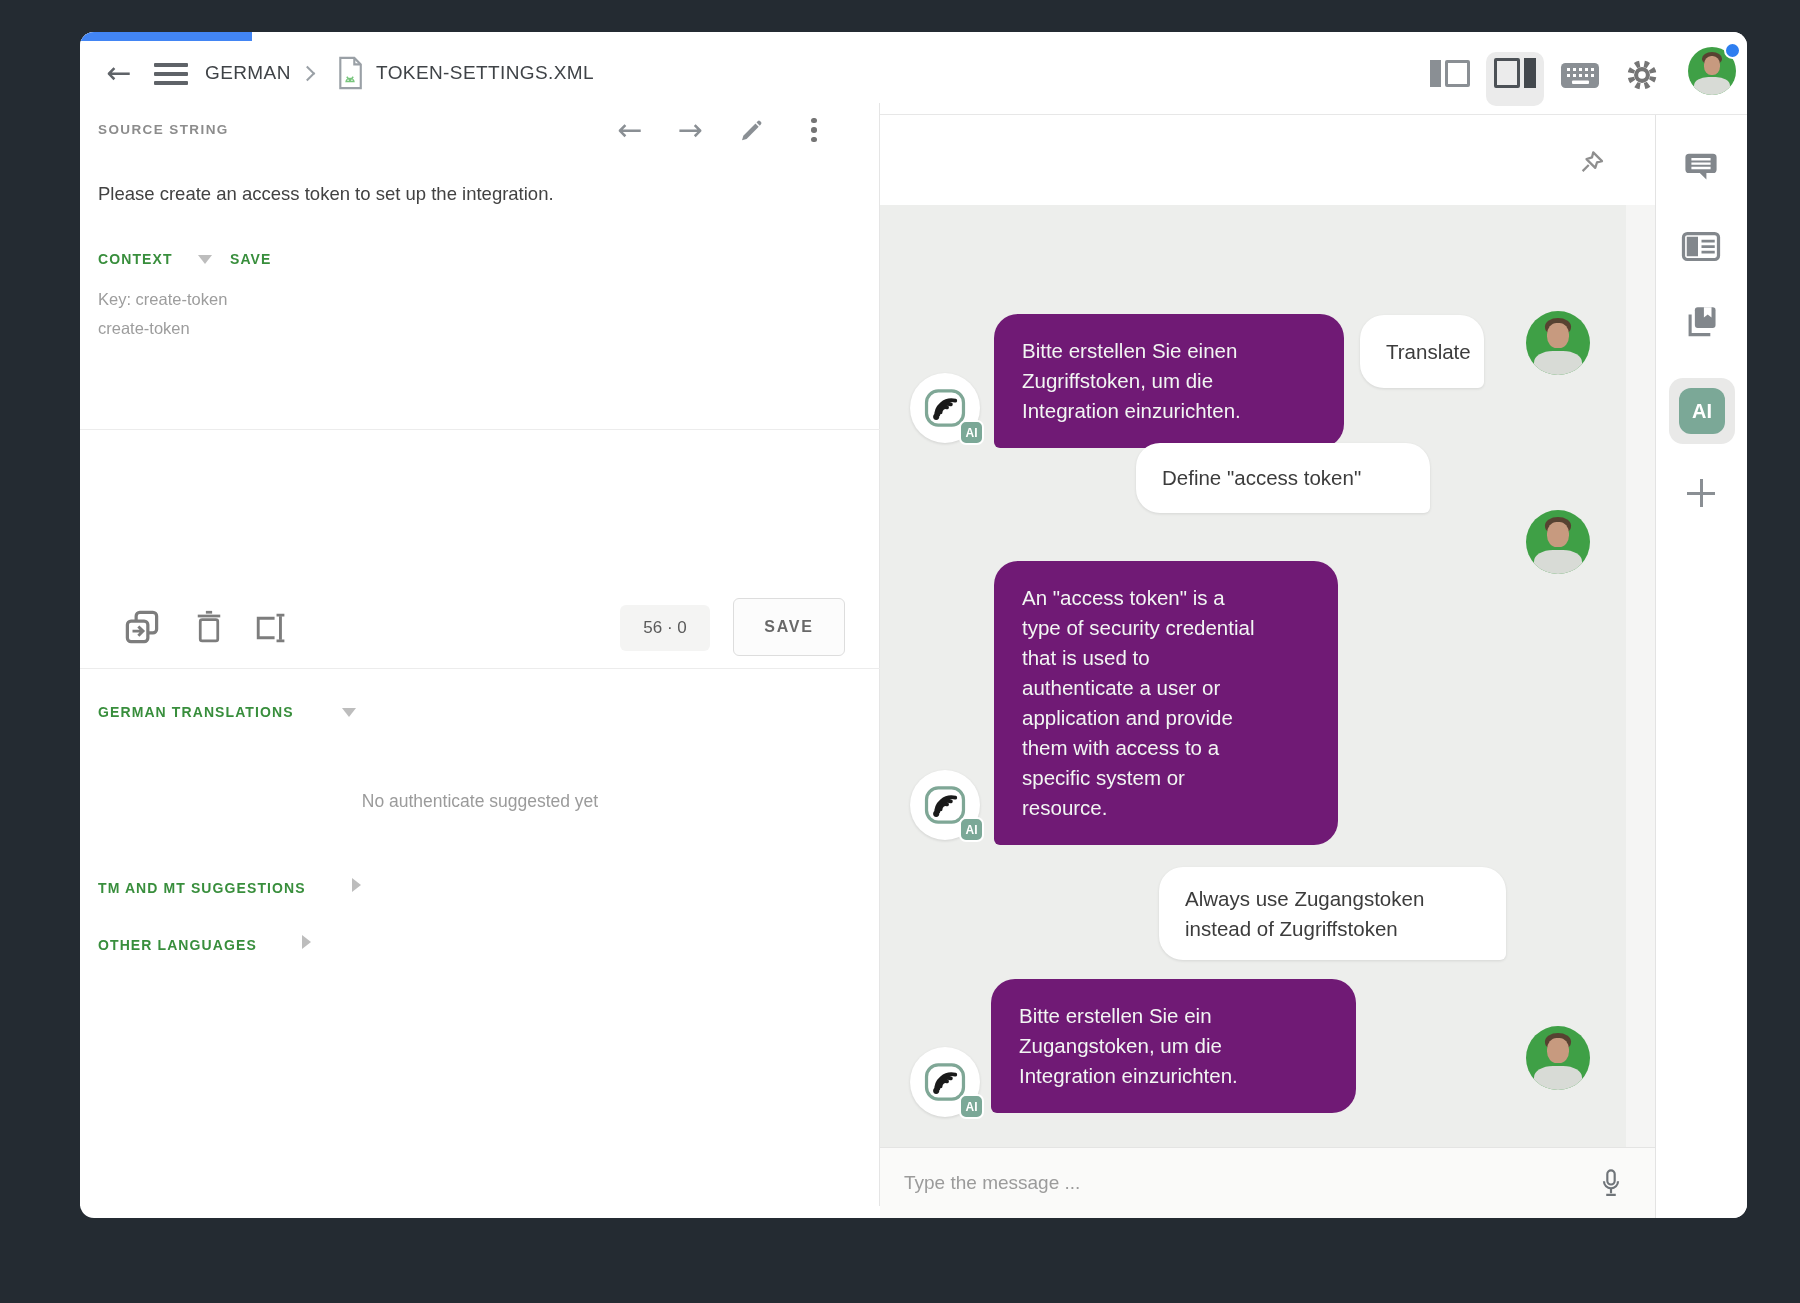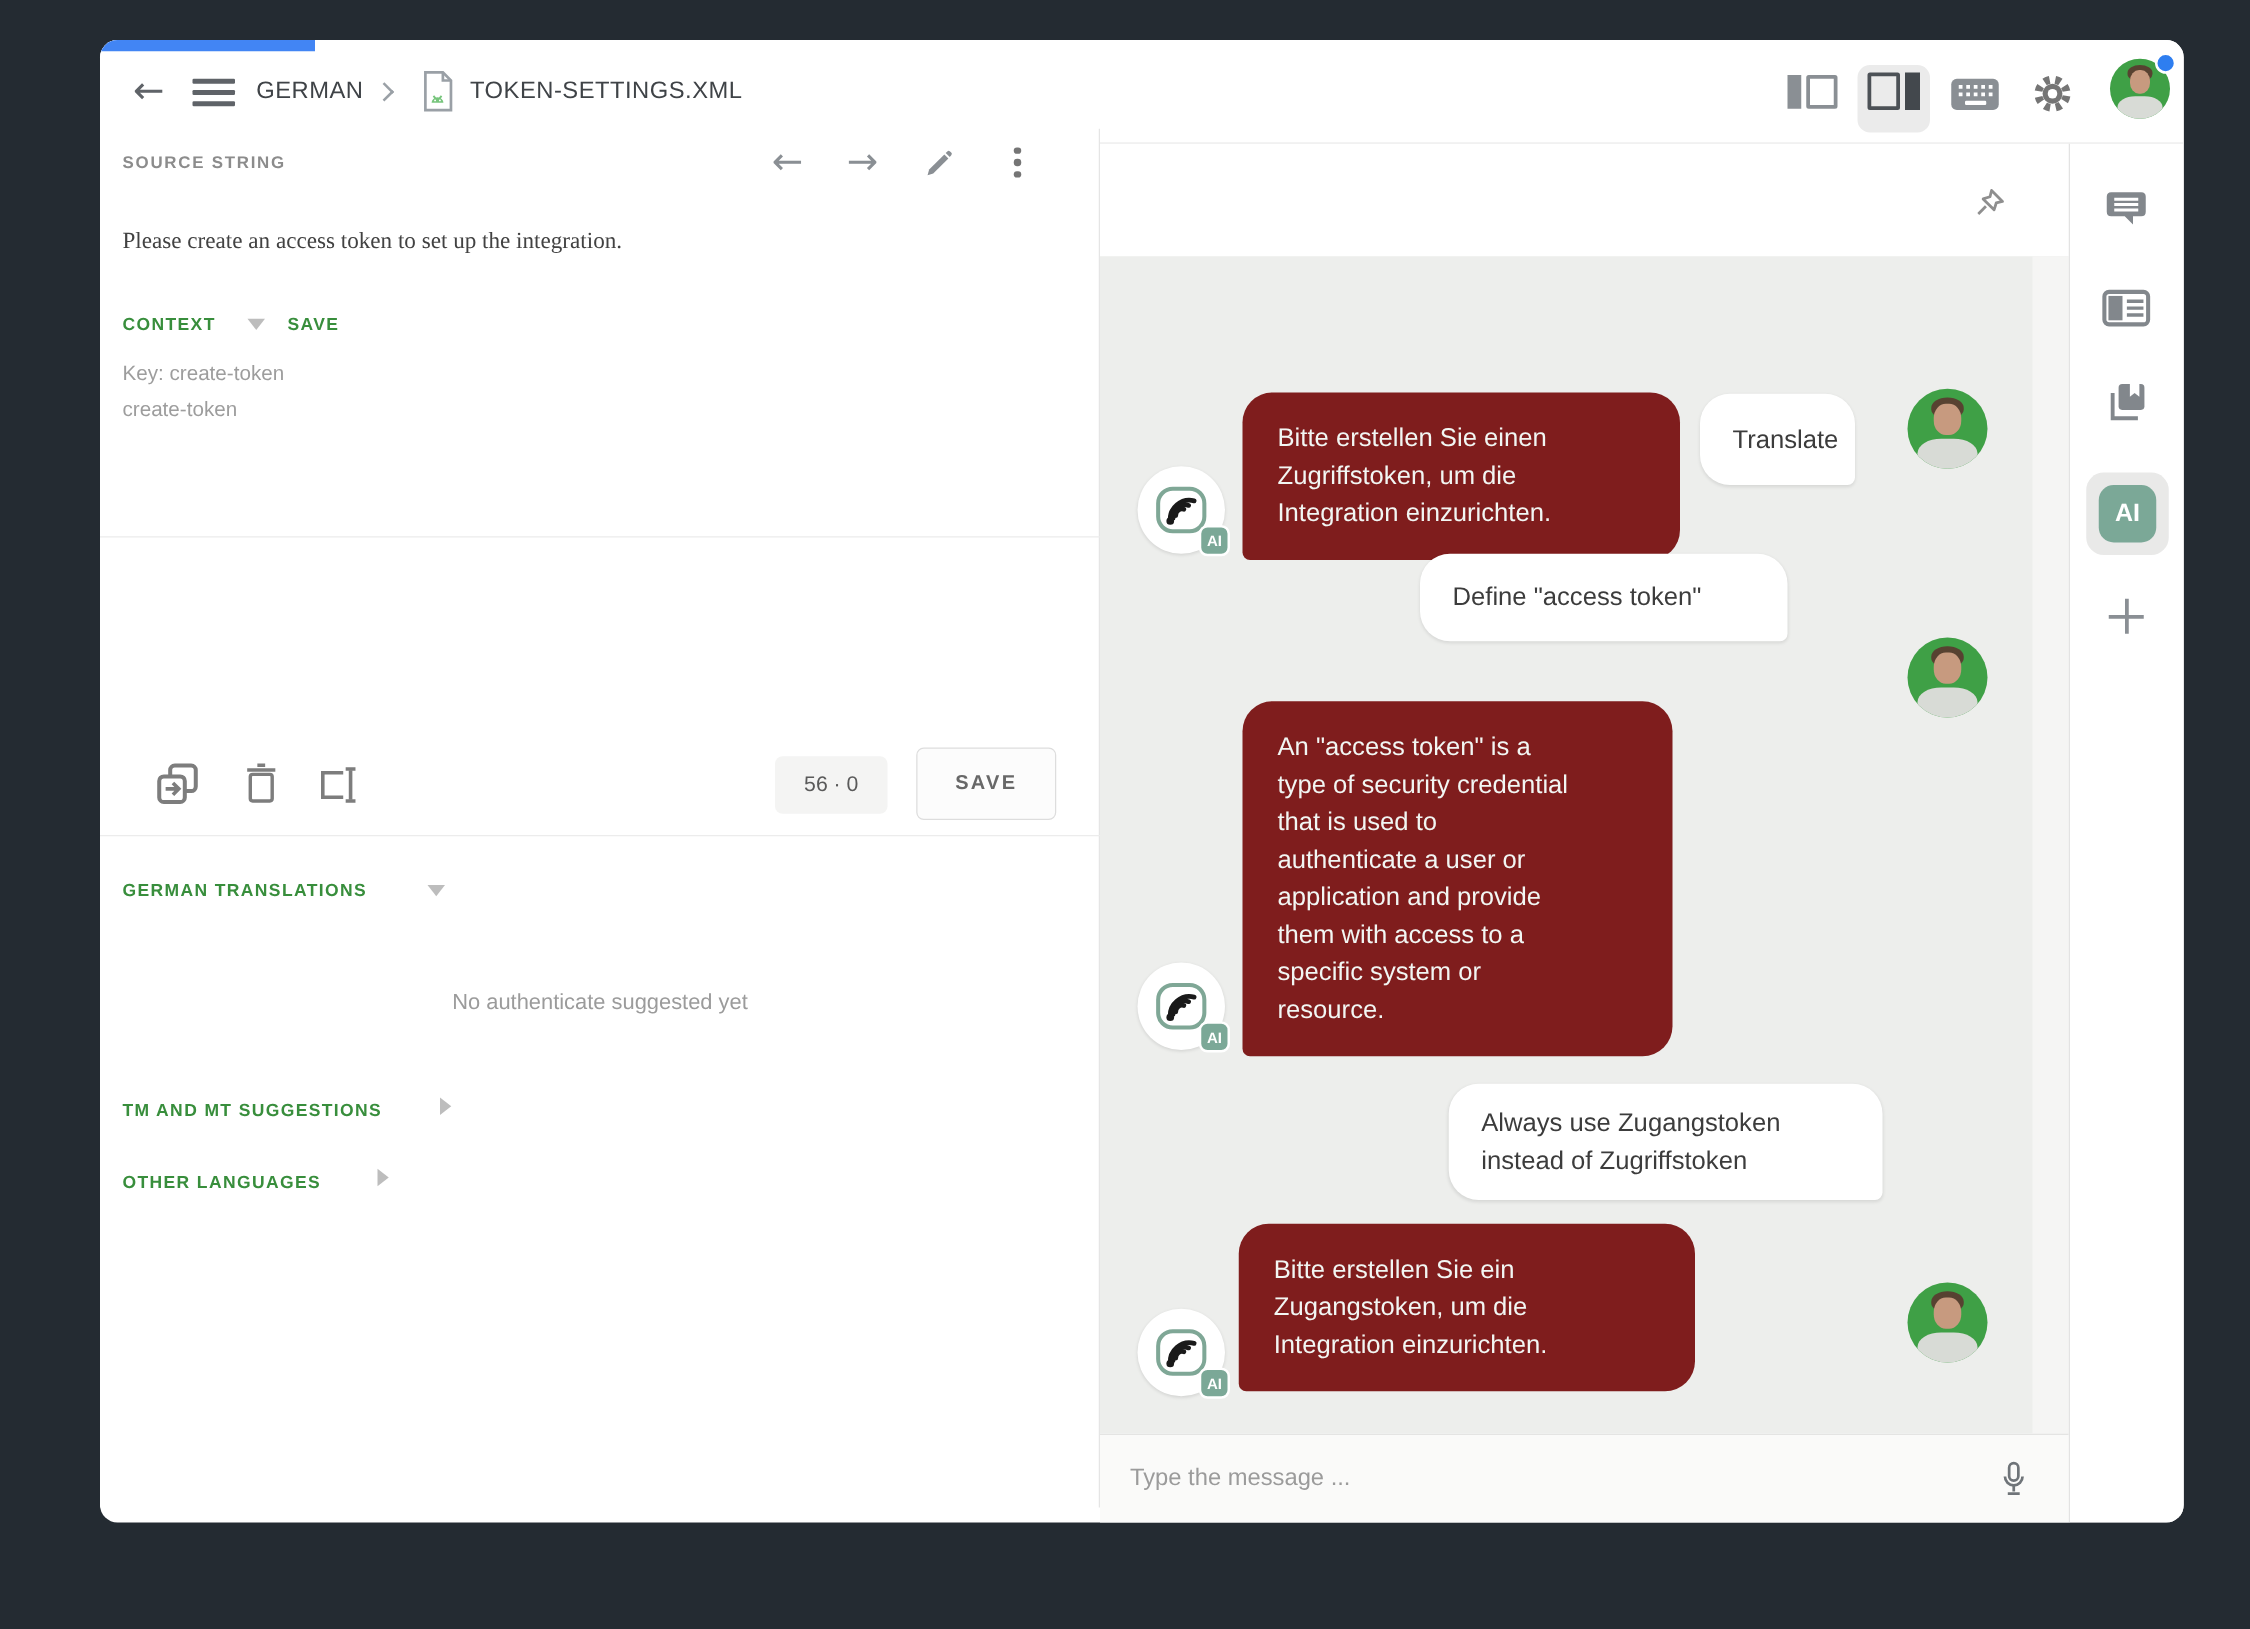--- a/index.html
+++ b/index.html
@@ -28,37 +28,37 @@
   .avatar .face { position:absolute; left:33.5%; top:19%; width:33%; height:39%; background:#c79a7f; border-radius:46%; }
   .avatar .shirt { position:absolute; left:13%; top:63%; width:74%; height:45%; background:#d8dbd6; border-radius:40% 40% 0 0; }
   .status-dot { width:17px; height:17px; border-radius:50%; background:#2e7ef0; border:2.5px solid #fff; }
 
   
   .panel-left { left:0; top:71px; width:800px; height:1103px; background:#fff; border-right:1px solid #e5e5e5; }
   .sec-label { font-size:13.5px; color:#8c8c8c; letter-spacing:1.4px; font-weight:bold; }
   .green-label { font-size:14px; color:#388e3c; letter-spacing:1.1px; font-weight:bold; }
   .tri-down { width:0; height:0; border-left:7px solid transparent; border-right:7px solid transparent; border-top:9px solid #bdbdbd; }
   .tri-right { width:0; height:0; border-top:7px solid transparent; border-bottom:7px solid transparent; border-left:9px solid #bdbdbd; }
-  .source-text { font-size:18.5px; color:#424242;font-family:Liberation Serif, serif; }
+  .source-text { font-size:18.5px; color:#424242; }
   .gray-line { font-size:16.5px; color:#9d9d9d; line-height:29px; }
   .divider { left:0; width:800px; height:1px; background:#ececec; }
   .xarea { border:none; outline:none; resize:none; font-family:"Liberation Sans", sans-serif; font-size:18.5px; color:#444; background:transparent; }
   .xarea::placeholder { color:#9b9b9b; opacity:1; }
   .pill { background:#f4f4f3; border-radius:6px; display:flex; align-items:center; justify-content:center; font-size:17px; color:#5a5a5a; }
   .save-btn { background:#fcfcfc; border:1.5px solid #dddddd; border-radius:6px; display:flex; align-items:center; justify-content:center; font-size:16px; font-weight:bold; color:#686868; letter-spacing:1.8px; cursor:pointer; }
   .empty-msg { font-size:17.5px; color:#9b9b9b; text-align:center; width:800px; }
   .kebab { display:flex; flex-direction:column; gap:4px; align-items:center; }
   .kebab i { width:5.5px; height:5.5px; border-radius:50%; background:#757575; }
 
   
   .panel-chat { left:800px; top:83px; width:775px; height:1103px; background:#fff; }
   .chat-msgs { left:0; top:90px; width:775px; height:942px; background:#edeeec; }
   .chat-track { left:746px; top:90px; width:29px; height:942px; background:#f5f5f4; }
   .bubble { position:absolute; font-size:20.5px; line-height:30px; white-space:pre-line; }
-  .bubble.ai { background:#7f1d1d; color:#f2f6f3; border-radius:24px 24px 24px 6px; padding:22px 28px; }
+  .bubble.ai { background:#701a75; color:#f2f6f3; border-radius:24px 24px 24px 6px; padding:22px 28px; }
   .bubble.user { background:#ffffff; color:#3c3c3c; border-radius:24px 24px 6px 24px; box-shadow:0 1px 3px rgba(0,0,0,.10); display:flex; align-items:center; padding:0 26px; }
   .ai-avatar { position:absolute; width:70px; height:70px; background:#fff; border-radius:50%; box-shadow:0 1px 3px rgba(0,0,0,.12); display:flex; align-items:center; justify-content:center; }
   .ai-mini { position:absolute; right:-4px; bottom:-2px; width:25px; height:25px; background:#7ba897; border:2px solid #fff; border-radius:7px; color:#fff; font-size:12px; font-weight:bold; display:flex; align-items:center; justify-content:center; }
   .chat-input { left:0; top:1032px; width:775px; height:71px; background:#fafaf9; border-top:1px solid #e4e4e3; }
   .chat-input input { position:absolute; left:24px; top:18px; width:620px; height:34px; border:none; outline:none; background:transparent; font-family:"Liberation Sans", sans-serif; font-size:19px; color:#444; }
   .chat-input input::placeholder { color:#9b9b9b; opacity:1; }
 
   
   .panel-side { left:1575px; top:83px; width:92px; height:1103px; background:#fff; border-left:1px solid #e3e3e3; }
   .ai-active-bg { left:13px; top:263px; width:66px; height:66px; background:#e9e9e8; border-radius:14px; }

